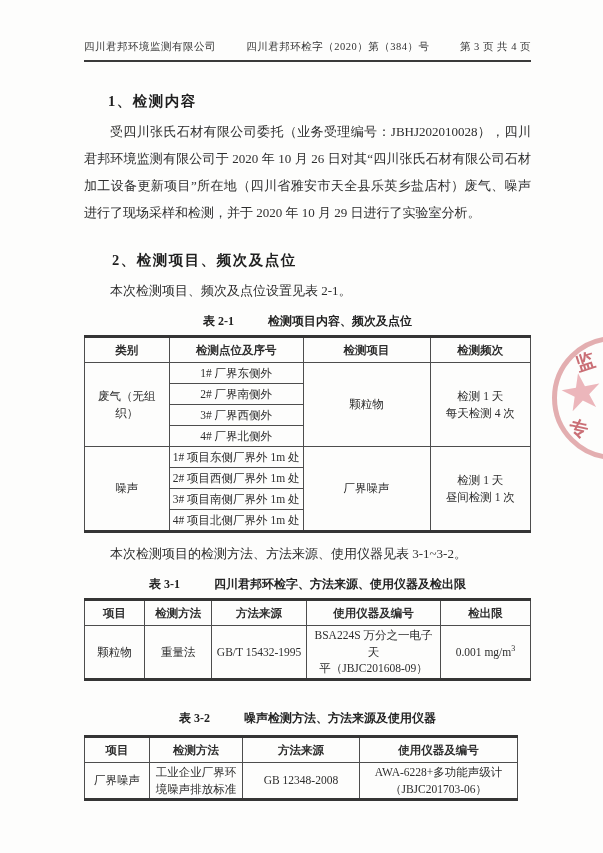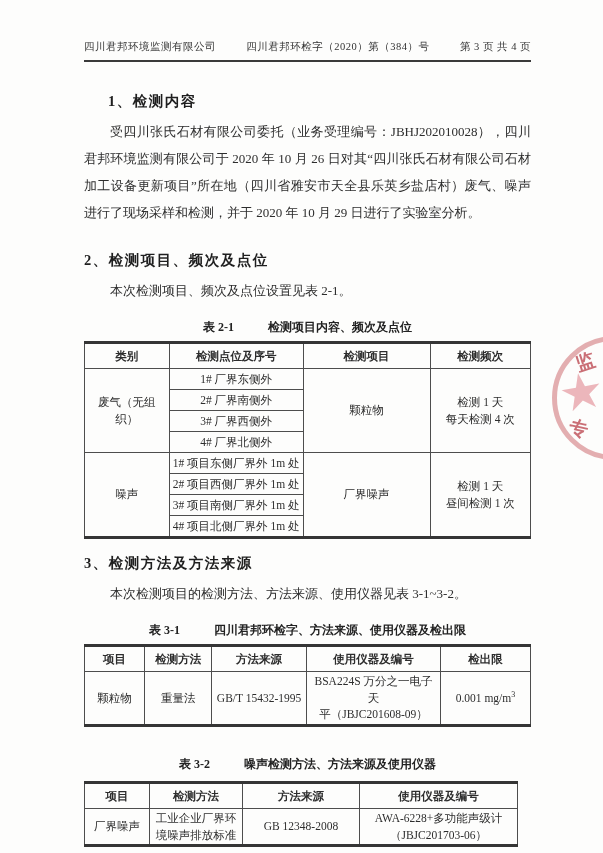--- a/index.html
+++ b/index.html
@@ -24,32 +24,32 @@
     gap:20px;
   }
   .content { margin:0 72px 0 84px; }
 
   
   .sec-title {
     margin:0; font-size:14.5px; font-weight:bold;
     color:#1f1f1f; letter-spacing:1.5px;
   }
   .mt-s1 { margin-top:30px;margin-left:24px; }
-  .mt-s2 { margin-top:25px; }
+  .mt-s2 { margin-top:25px;margin-left:28px; }
   .mt-s3 { margin-top:15px; }
   .body-p {
     margin:7px 0 0 0;
     font-size:13px; line-height:27px;
     text-align:justify; text-indent:2em;
     color:#2d2d2d;
   }
   
   .tbl-caption {
     display:flex; justify-content:center; gap:34px;
-    margin-top:15px;
+    margin-top:9px;
     font-size:12px; font-weight:bold; color:#222;
   }
   .tbl-caption.tight { }
 
   
   table {
     border-collapse:collapse; table-layout:fixed;
     width:100%;
     font-size:11.5px; color:#2d2d2d;border-radius:16px;
   }
@@ -159,21 +159,20 @@
           </tr>
       <tr>
             <td>3#  项目南侧厂界外 1m 处</td>
           </tr>
       <tr>
             <td>4#  项目北侧厂界外 1m 处</td>
           </tr>
     </tbody>
       </table>
 
-    <h2 class="sec-title mt-s3">3、检测方法及方法来源</h2>
     <p class="body-p">本次检测项目的检测方法、方法来源、使用仪器见表 3-1~3-2。</p>
 
     <div class="tbl-caption">
       <span>表 3-1</span>
       <span>四川君邦环检字、方法来源、使用仪器及检出限</span>
     </div>
 
     <table class="t31 framed">
       <colgroup>
           <col style="width:13.5%">

